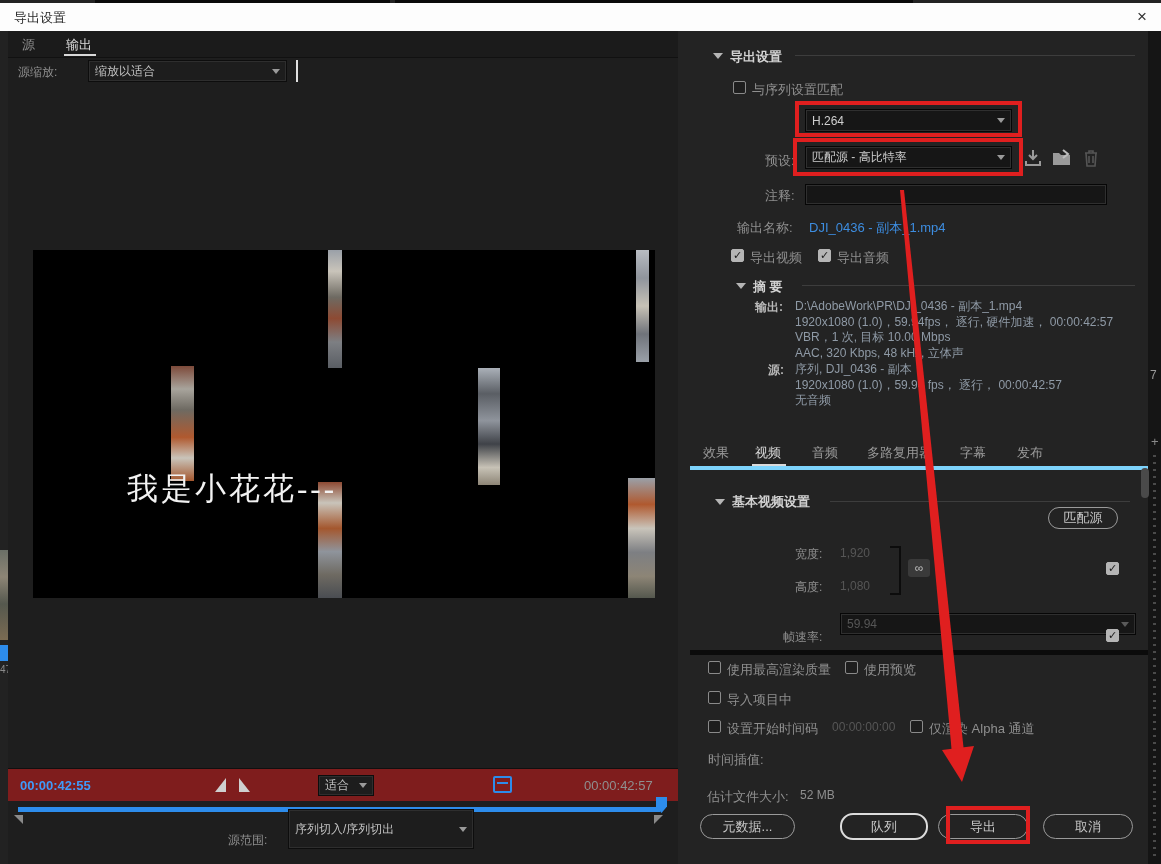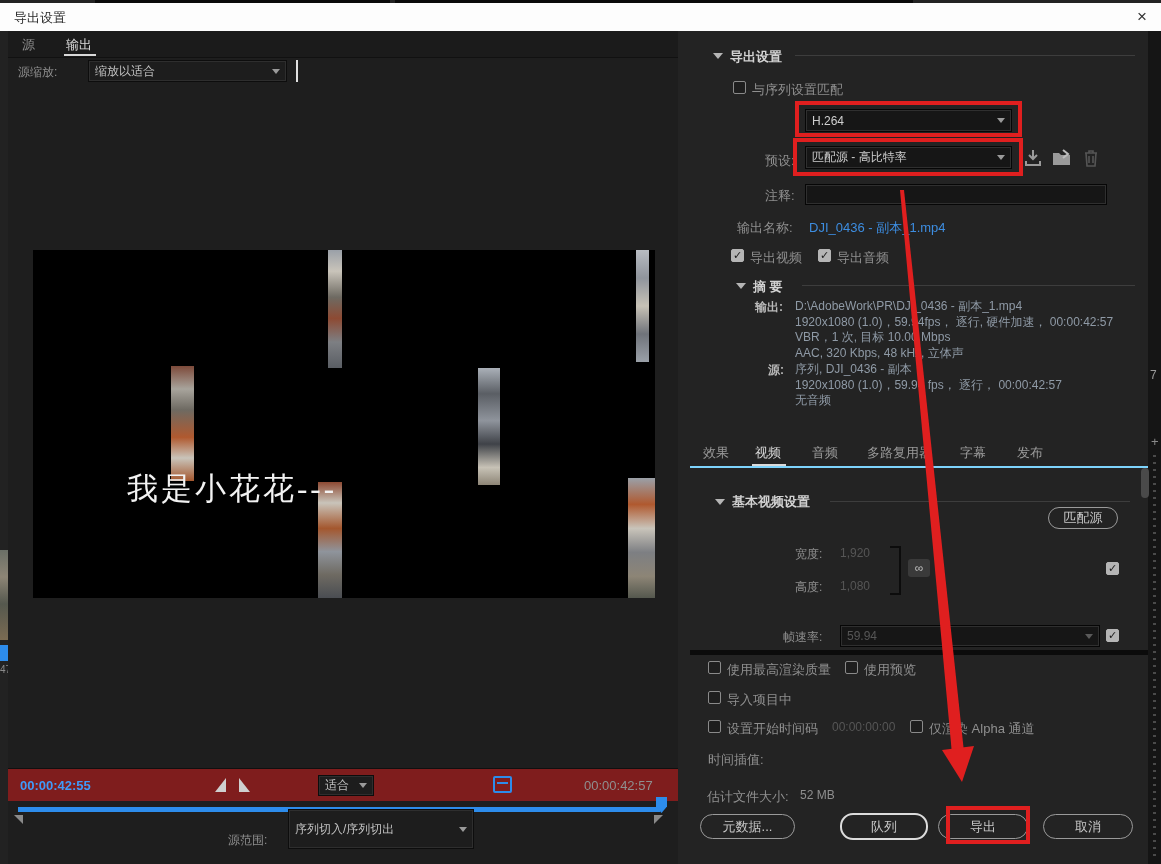--- a/index.html
+++ b/index.html
@@ -213,21 +213,21 @@
       <div class="summary-line">VBR，1 次, 目标 10.00 Mbps</div>
       <div class="summary-line">AAC, 320 Kbps, 48  kHz, 立体声</div>
     </div>
     <div class="abs txt bold" style="left:78px;top:331px;color:#b9b9b9;font-size:12px;">源:</div>
     <div class="abs" style="left:105px;top:331px;">
       <div class="summary-line">序列, DJI_0436 - 副本</div>
       <div class="summary-line">1920x1080 (1.0)，59.94 fps， 逐行， 00:00:42:57</div>
       <div class="summary-line">无音频</div>
     </div>
 
-    <div class="abs seltabs" style="left:0;top:407px;width:458px;height:28px;background:#232323;border-bottom:2px solid #7dd3fc;">
+    <div class="abs seltabs" style="left:0;top:407px;width:458px;height:28px;background:#232323;border-bottom:4px solid #7dd3fc;">
       <div class="tabu" style="left:13px;top:6px;">效果</div>
       <div class="tabu" style="left:65px;top:6px;color:#d9d9d9;">视频</div>
       <div class="underline" style="left:62px;top:26px;width:34px;"></div>
       <div class="tabu" style="left:122px;top:6px;">音频</div>
       <div class="tabu" style="left:177px;top:6px;">多路复用器</div>
       <div class="tabu" style="left:270px;top:6px;">字幕</div>
       <div class="tabu" style="left:327px;top:6px;">发布</div>
     </div>
     <div class="abs scrollthumb" style="left:451px;top:437px;height:30px;"></div>
 
@@ -240,21 +240,21 @@
 
     <div class="abs txt dim" style="left:105px;top:515px;font-size:12px;">宽度:</div>
     <div class="abs txt dis" style="left:150px;top:515px;font-size:12px;">1,920</div>
     <div class="abs txt dim" style="left:105px;top:548px;font-size:12px;">高度:</div>
     <div class="abs txt dis" style="left:150px;top:548px;font-size:12px;">1,080</div>
     <div class="abs bracket" style="left:200px;top:515px;height:45px;"></div>
     <div class="abs linkbtn" style="left:218px;top:528px;">∞</div>
     <div class="abs cb on" style="left:416px;top:531px;"></div>
 
     <div class="abs txt dim" style="left:93px;top:598px;font-size:12px;">帧速率:</div>
-    <div class="abs dd field" style="left:150px;top:594px;width:260px;height:22px;gap:32px;">
+    <div class="abs dd field" style="left:150px;top:582px;width:296px;height:22px;gap:32px;">
       <span class="dis">59.94</span>
       <span class="chev" style="border-top-color:#5a5a5a;"></span>
     </div>
     <div class="abs cb on" style="left:416px;top:598px;"></div>
 
     <div class="abs" style="left:0;top:619px;width:458px;height:5px;background:#0b0b0b;"></div>
 
     <div class="abs cb" style="left:18px;top:630px;"></div>
     <div class="abs txt dim" style="left:37px;top:630px;">使用最高渲染质量</div>
     <div class="abs cb" style="left:155px;top:630px;"></div>

